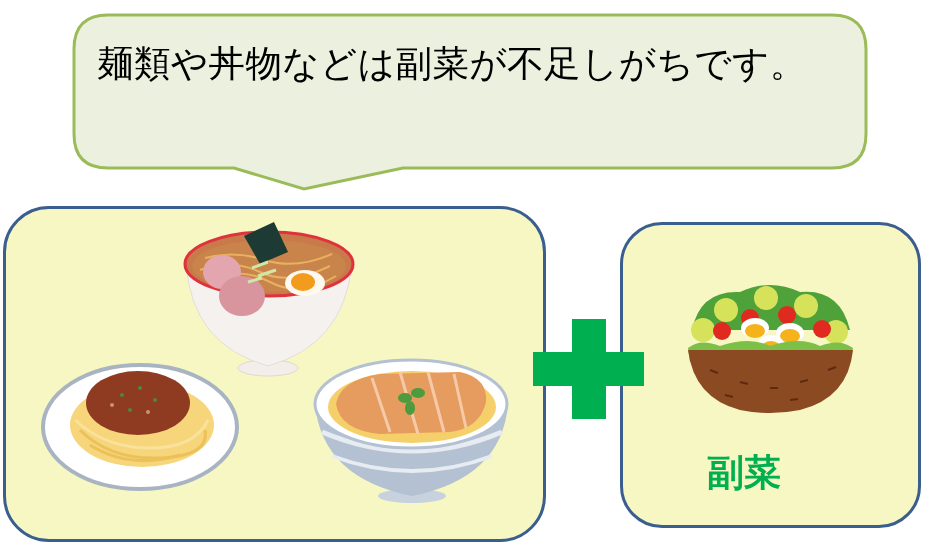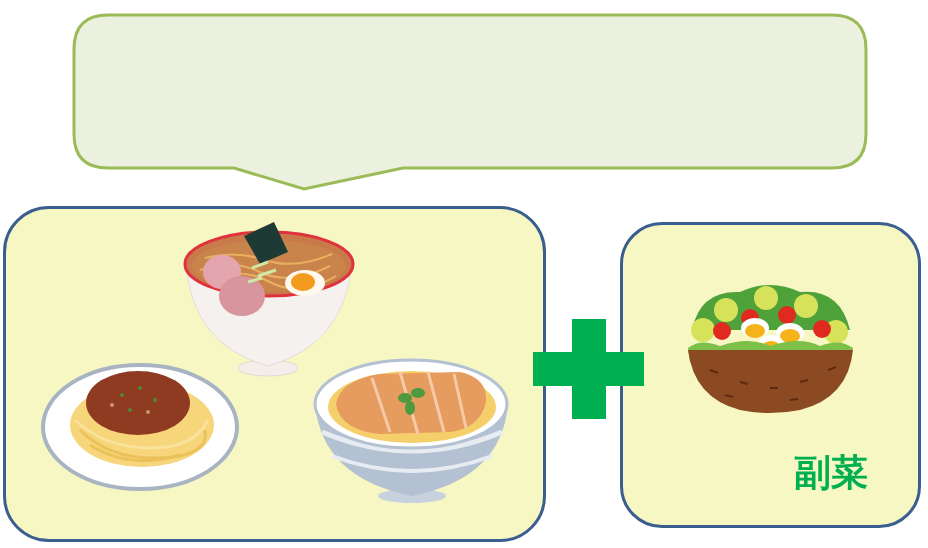--- a/index.html
+++ b/index.html
@@ -79,38 +79,39 @@
     .food-svg {
       position: absolute;
       left: 0;
       top: 0;
       width: 928px;
       height: 548px;
       pointer-events: none;
     }
     .side-label {
       position: absolute;
-      left: 708px;
+      left: 664px;
       top: 448px;
       width: 160px;
-      text-align: right;
+      text-align: center;
       font-size: 37px;
       line-height: 50px;
       color: #00B050;
       font-weight: bold;
     }
   </style>
 </head>
 <body>
 
 <svg class="bubble-svg" viewBox="0 0 928 200" xmlns="http://www.w3.org/2000/svg">
   <path d="M 108 15 L 832 15 Q 866 15 866 49 L 866 134 Q 866 168 832 168 L 403 168 L 304 189 L 234 168 L 108 168 Q 74 168 74 134 L 74 49 Q 74 15 108 15 Z" fill="#EBF1DE" stroke="#9BBB59" stroke-width="3"></path>
 </svg>
 
 <div class="bubble-text">
+  <div>麺類や丼物などは副菜が不足しがちです。</div>
 </div>
 
 <div class="panel panel-main"></div>
 
 <div class="panel panel-side"></div>
 
 <div class="plus">
   <div class="h"></div>
   <div class="v"></div>
 </div>

